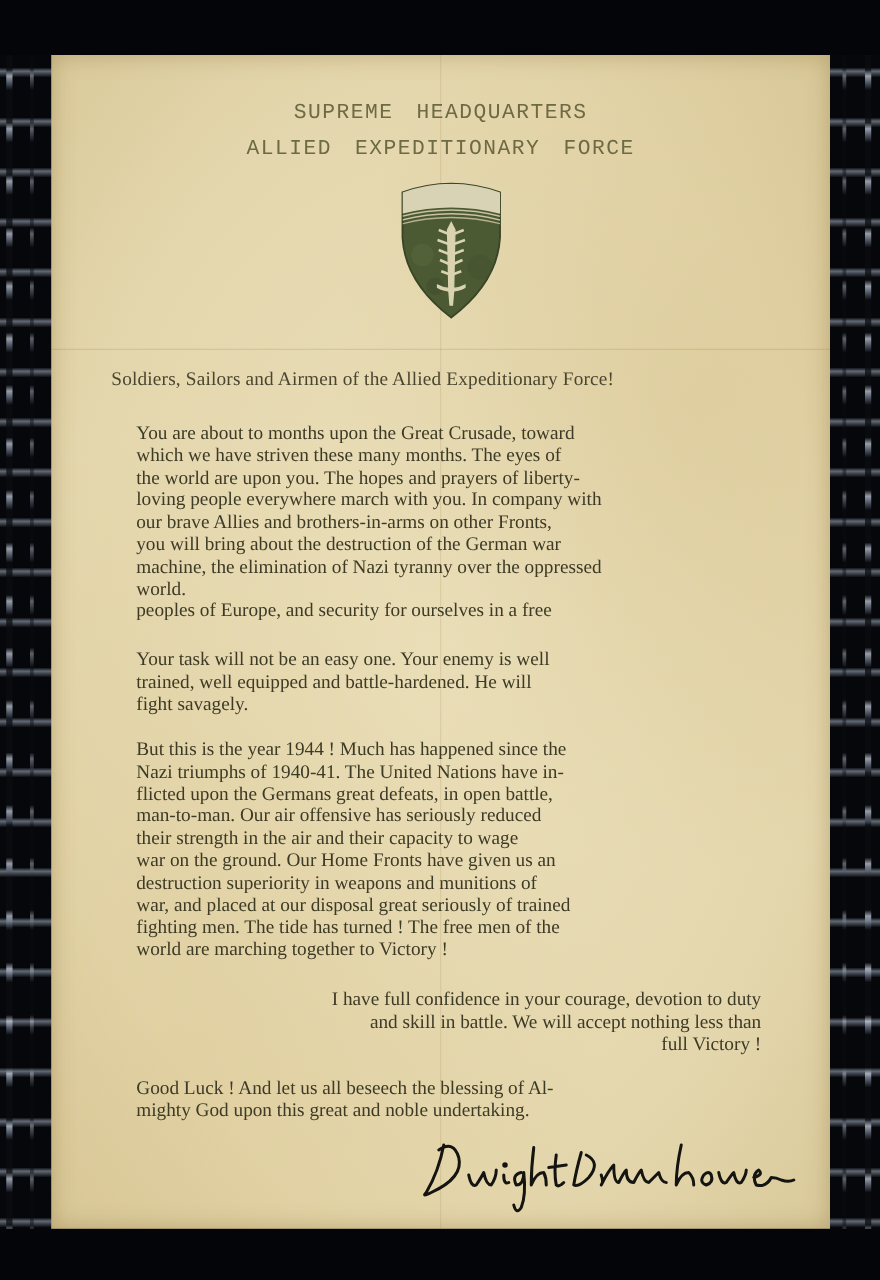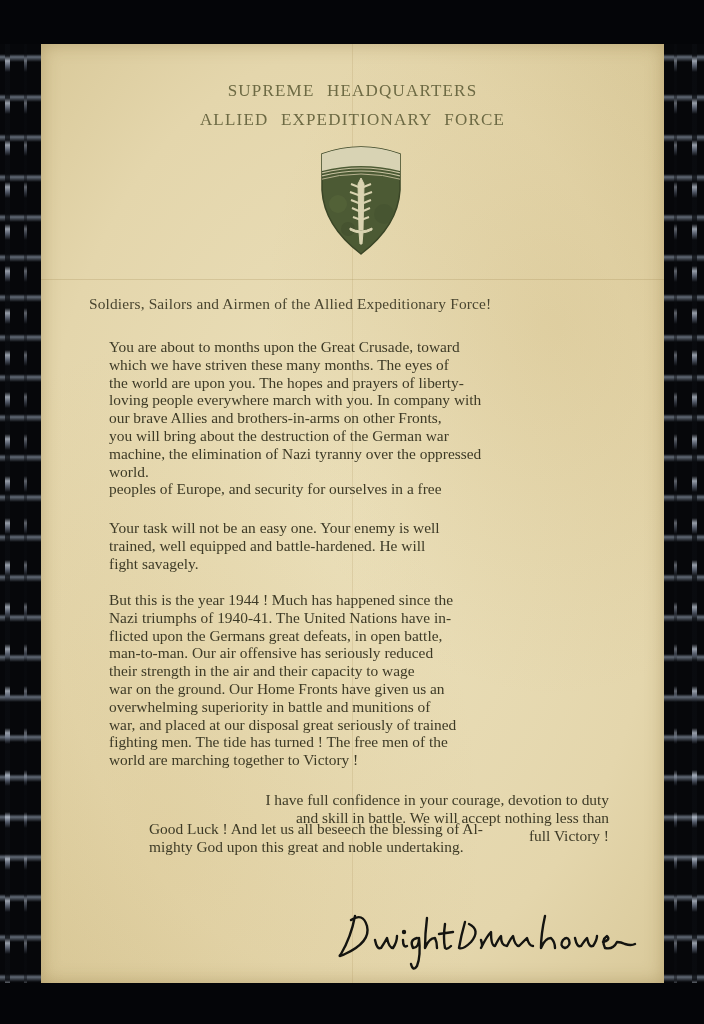--- a/index.html
+++ b/index.html
@@ -44,21 +44,21 @@
       position: absolute; left: 0; right: 0; top: 235px; height: 1px;
       background: rgba(160,135,80,0.25);
     }
     .fold-v {
       position: absolute; top: 0; bottom: 0; left: 311px; width: 1px;
       background: rgba(160,135,80,0.18);
     }
     .heading {
       position: absolute; left: 0; right: 0; top: 32px;
       text-align: center;
-      font-family: Liberation Serif, serif;
+      font-family: Liberation Mono, monospace;
       color: #6d6a44;
       font-size: 17px;
       letter-spacing: 1.2px;
       line-height: 29px;
       word-spacing: 7px;
     }
     .heading div { white-space: nowrap; }
     .emblem {
       position: absolute; left: 277px; top: 100px; width: 86px; height: 112px;
     }
@@ -68,21 +68,21 @@
     }
     .para {
       position: absolute; left: 68px; width: 500px;
       font-size: 15.4px; line-height: 17.8px; color: #3d3a26;
     }
     .para div { white-space: nowrap; }
     .p1 { top: 294px; }
     .p2 { top: 475px; }
     .p3 { top: 547px; }
     .p4 { top: 747px; text-align: right; }
-    .p5 { top: 776px; margin-left: 40px; }
+    .p5 { top: 818px; }
     .signature {
       position: absolute; left: 290px; top: 858px; width: 310px; height: 72px;
     }
   </style>
 </head>
 <body>
 
 <div class="frame">
   <div class="frame-stripe l1"></div>
   <div class="frame-stripe l2"></div>
@@ -145,21 +145,21 @@
     <div>fight savagely.</div>
   </div>
 
   <div class="para p3">
     <div>But this is the year 1944 ! Much has happened since the</div>
     <div>Nazi triumphs of 1940-41. The United Nations have in-</div>
     <div>flicted upon the Germans great defeats, in open battle,</div>
     <div>man-to-man.  Our air offensive has seriously reduced</div>
     <div>their strength in the air and  their capacity to wage</div>
     <div>war on the ground. Our Home Fronts have given us an</div>
-    <div>overwhelming superiority in battle  and munitions of</div>
+    <div>destruction superiority in weapons  and munitions of</div>
     <div>war, and placed at our disposal great  seriously of trained</div>
     <div>fighting men.  The tide has turned ! The free men of the</div>
     <div>world are marching together to Victory !</div>
   </div>
 
   <div class="para p4">
     <div>I have full confidence in your courage, devotion to duty</div>
     <div>and skill in battle.  We will accept nothing less than</div>
     <div>full Victory !</div>
   </div>

